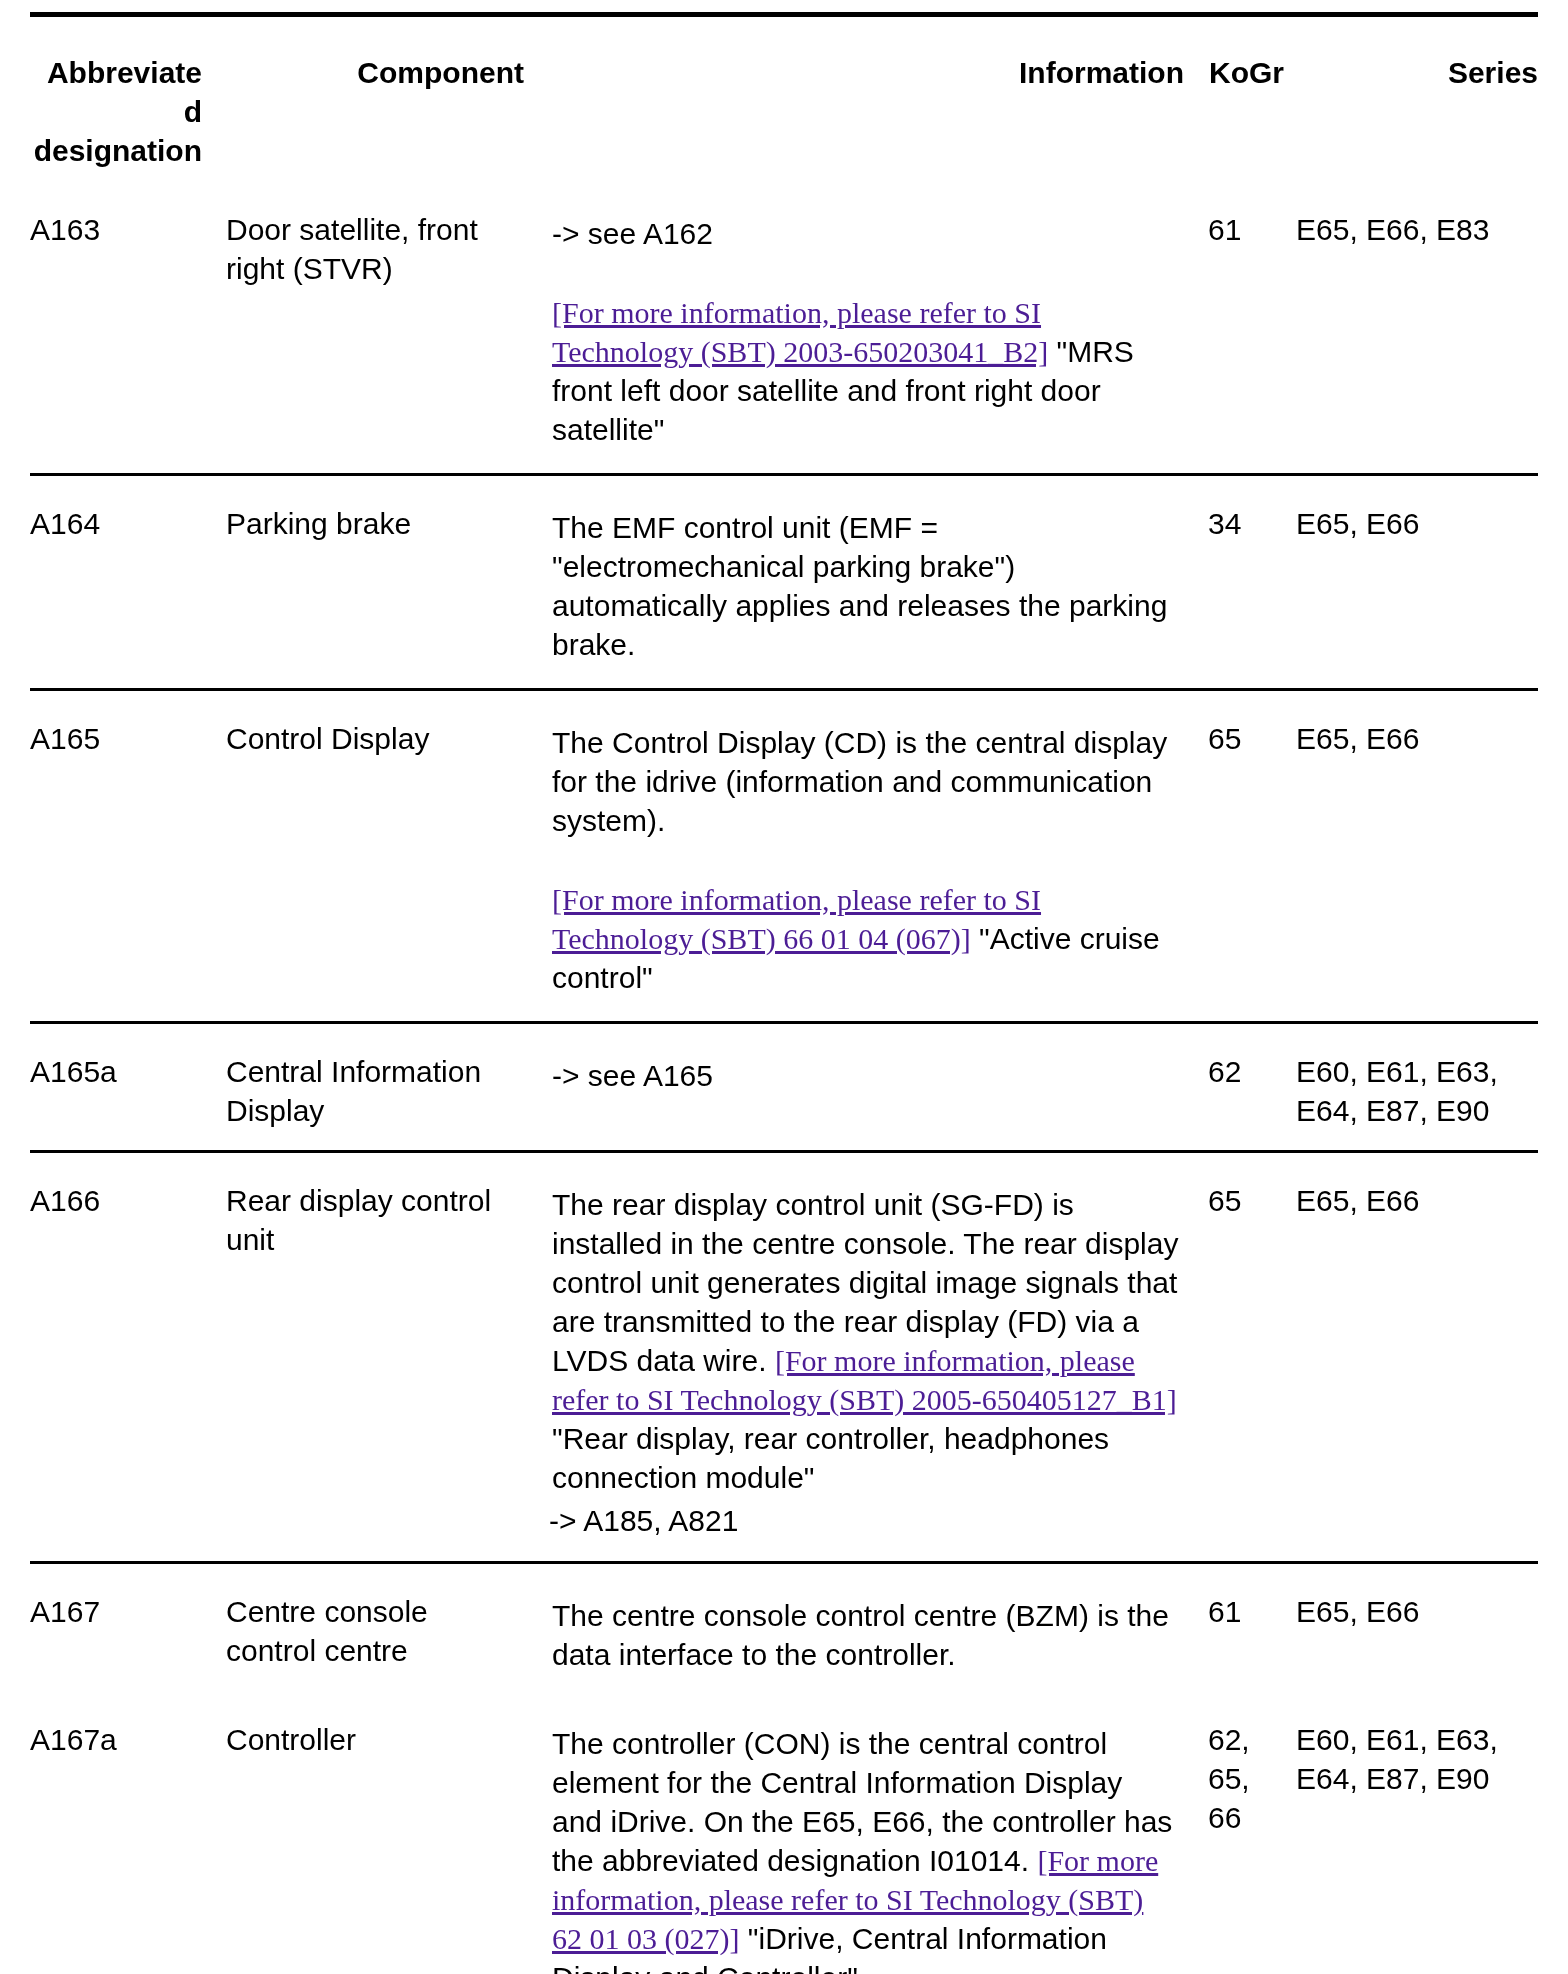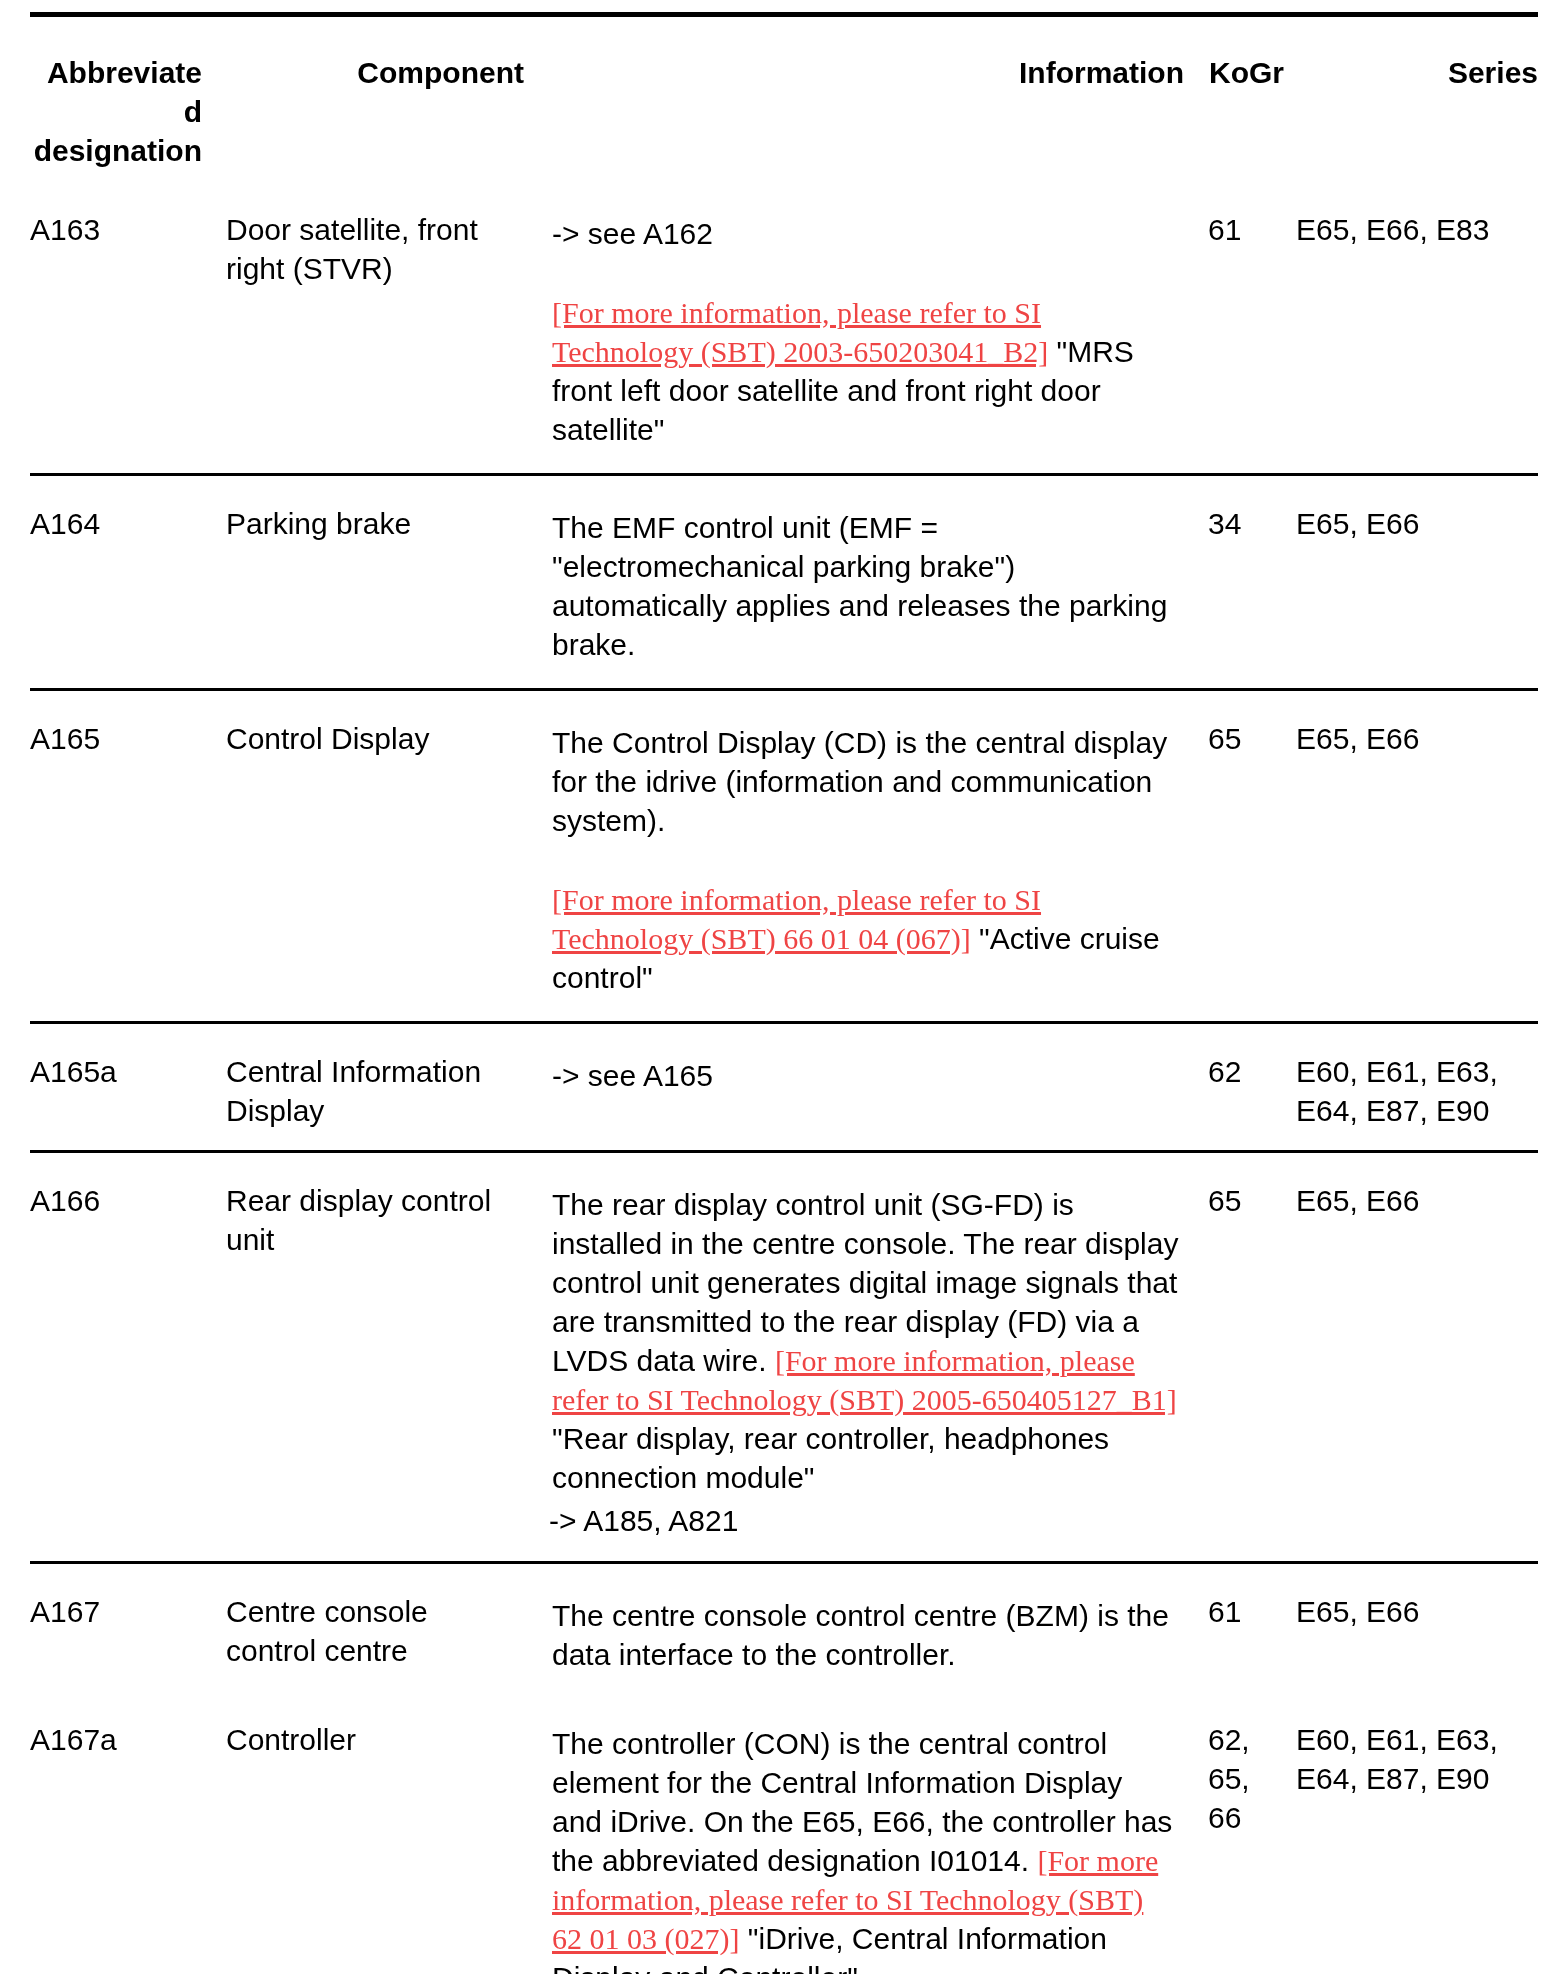--- a/index.html
+++ b/index.html
@@ -45,21 +45,21 @@
   .c1 { width: 196px; flex: 0 0 196px; }
   .c2 { width: 322px; flex: 0 0 322px; }
   .c3 { width: 660px; flex: 0 0 660px; }
   .c4 { width: 88px;  flex: 0 0 88px; padding-right: 12px; }
   .c5 { flex: 1 1 auto; padding-right: 0; }
   .info p { margin: 4px; }
   .info p.para-gap { margin-top: 40px; }
   .info .tail-line { margin: 1px; }
   .doclink {
     font-family: "Liberation Serif", serif;
-    color: #ef4444;
+    color: #4c1d95;
     text-decoration: underline;
     cursor: pointer;
   }
 </style>
 </head>
 <body>
 
 <div class="page">
 
   <hr class="rule thick">

